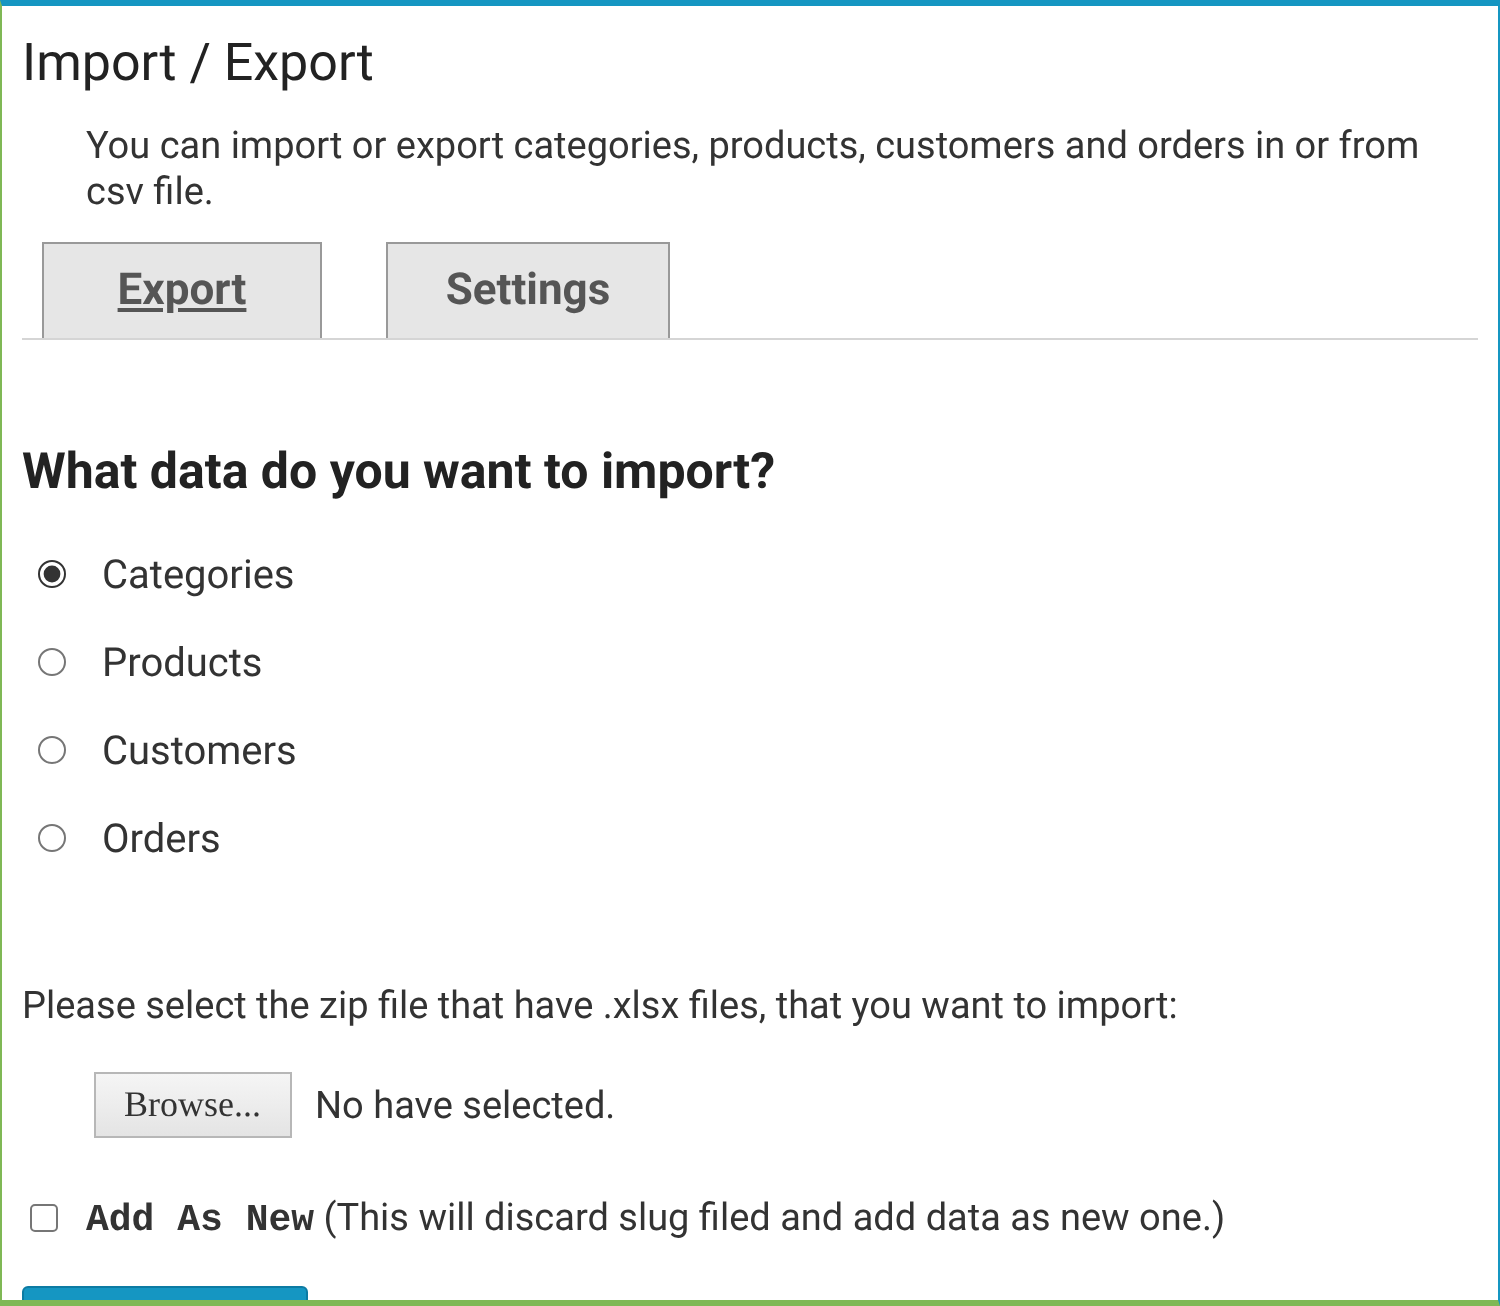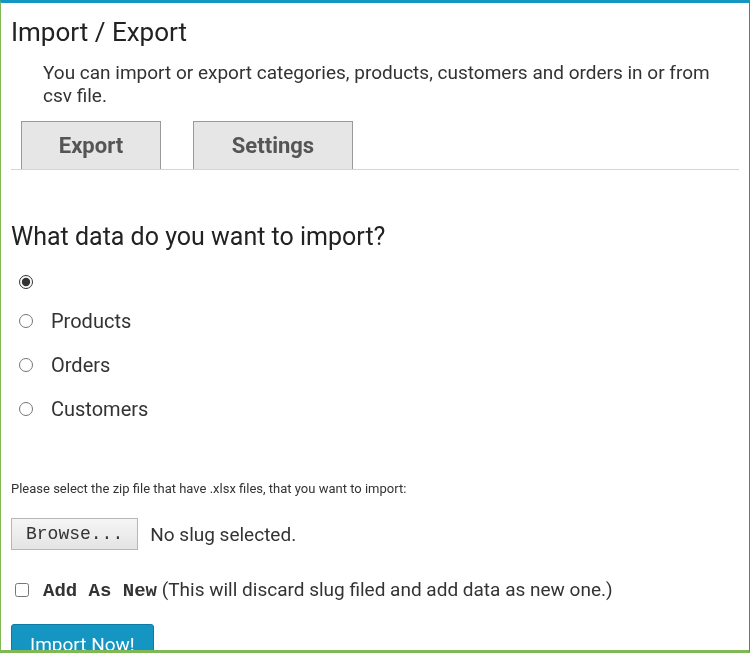--- a/index.html
+++ b/index.html
@@ -44,26 +44,26 @@
   font-weight: 700;
   color: #555;
   cursor: pointer;
   padding: 0 28px;
   min-width: 130px;
 }
 .tab[data-active="true"] {
   outline: 1px solid #2a80d6;
   outline-offset: -2px;
 }
-.tab-export { width: 140px; }
+.tab-export { width: 140px; text-decoration: underline; }
 .tab-import { width: 110px; }
-.tab-settings { width: 160px; }
+.tab-settings { width: 142px; }
 h2 {
   font-size: 25px;
-  font-weight: 400;
+  font-weight: 700;
   color: #222;
   margin: 52px 0 24px 0;
 }
 .radio-list {
   list-style: none;
   padding-left: 8px;
 }
 .radio-list li {
   display: flex;
   align-items: center;
@@ -71,39 +71,40 @@
   margin-bottom: 20px;
   font-size: 20px;
   color: #333;
 }
 .radio-list input[type="radio"] {
   width: 14px;
   height: 14px;
   accent-color: #333;
 }
 .file-instruction {
-  font-size: 13px;
+  font-size: 19px;
   color: #333;
   margin-top: 60px;
   margin-bottom: 22px;
 }
 .file-row {
   display: flex;
   align-items: center;
   gap: 12px;
   margin-bottom: 28px;
 }
 .browse-btn {
   background: linear-gradient(#f5f5f5,#e4e4e4);
   border: 1px solid #b7b7b7;
   padding: 5px 14px;
   font-size: 18px;
   color: #333;
   cursor: pointer;
-  font-family: Liberation Mono, monospace;
+  font-family: Liberation Serif, serif;
+  margin-left: 36px;
 }
 .file-status {
   font-size: 19px;
   color: #333;
 }
 .addnew-row {
   display: flex;
   align-items: center;
   gap: 14px;
   font-size: 19px;
@@ -138,40 +139,41 @@
 <div class="tabs">
   <div class="tab tab-export">Export</div>
   <div class="tab tab-settings">Settings</div>
 </div>
 
 <h2>What data do you want to import?</h2>
 
 <ul class="radio-list">
   <li>
     <input type="radio" name="dtype" checked="" style="">
+    <span>Categories</span>
   </li>
   <li>
     <input type="radio" name="dtype" style="">
     <span>Products</span>
   </li>
   <li>
     <input type="radio" name="dtype" style="">
-    <span>Orders</span>
+    <span>Customers</span>
   </li>
   <li>
     <input type="radio" name="dtype" style="">
-    <span>Customers</span>
+    <span>Orders</span>
   </li>
 </ul>
 
 <p class="file-instruction">Please select the zip file that have .xlsx files, that you want to import:</p>
 
 <div class="file-row">
   <button class="browse-btn">Browse...</button>
-  <span class="file-status">No slug selected.</span>
+  <span class="file-status">No have selected.</span>
 </div>
 
 <div class="addnew-row">
   <input type="checkbox" style="">
   <span>
     <span class="addnew-label">Add As New</span><span class="addnew-desc"> (This will discard slug filed and add data as new one.)</span>
   </span>
 </div>
 
 <button class="import-btn">Import Now!</button>

